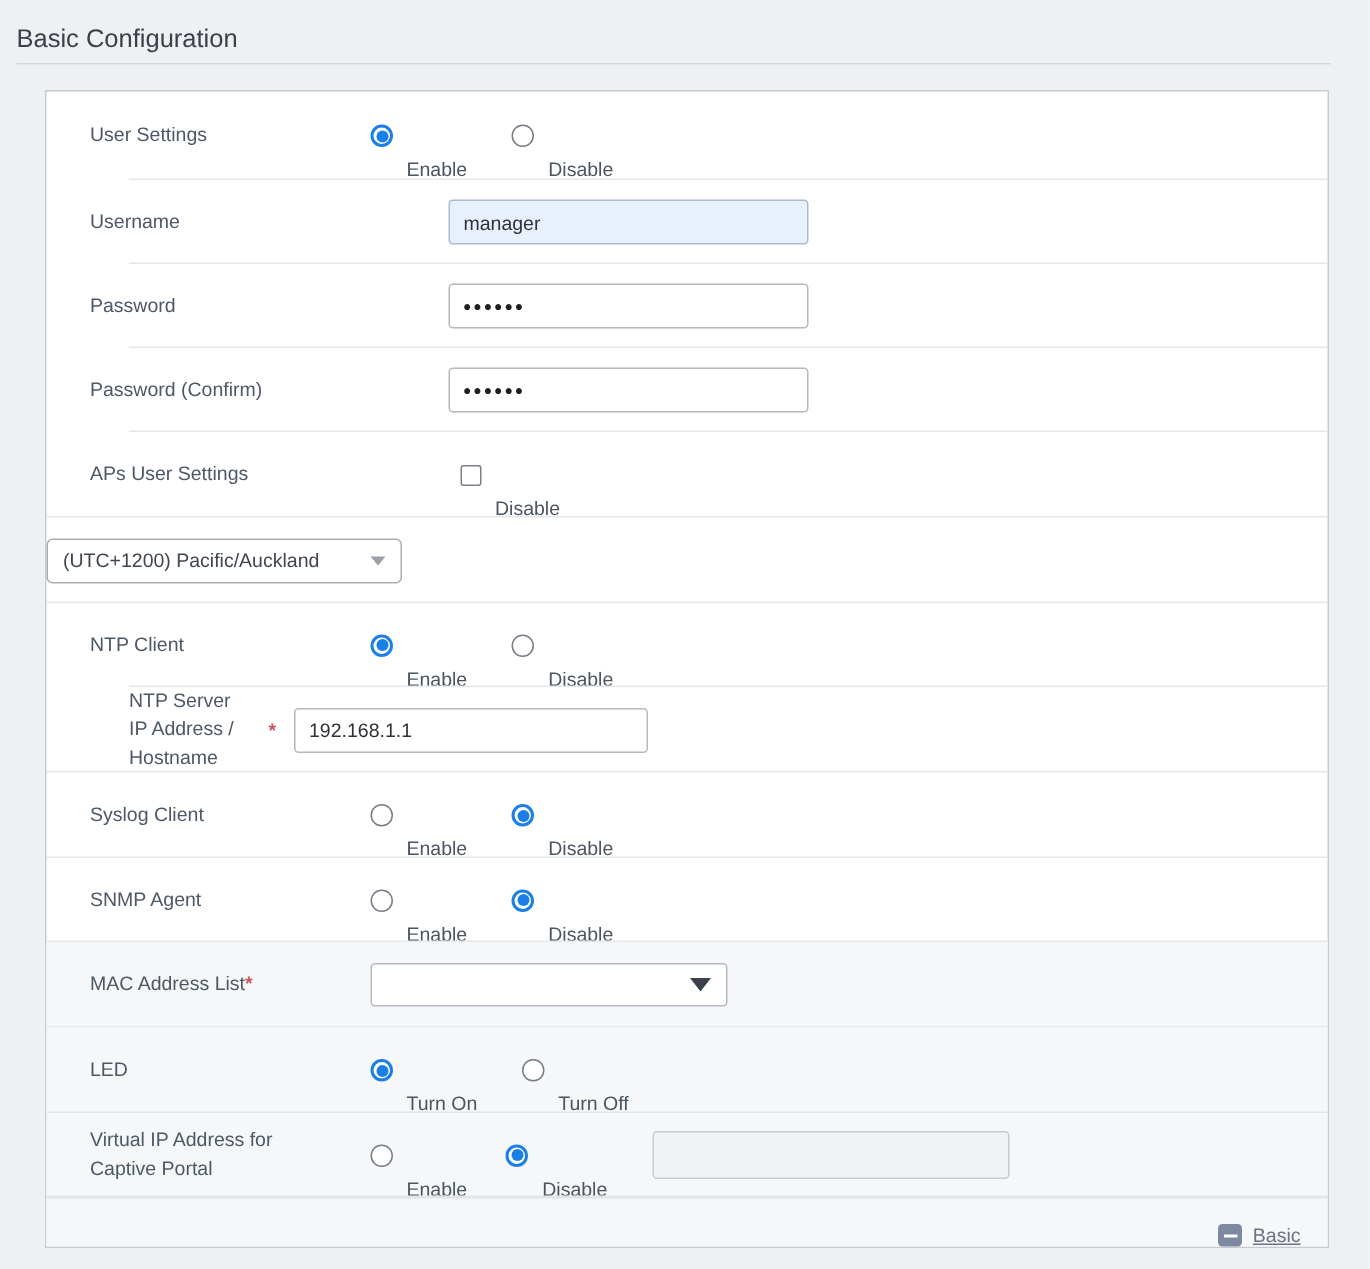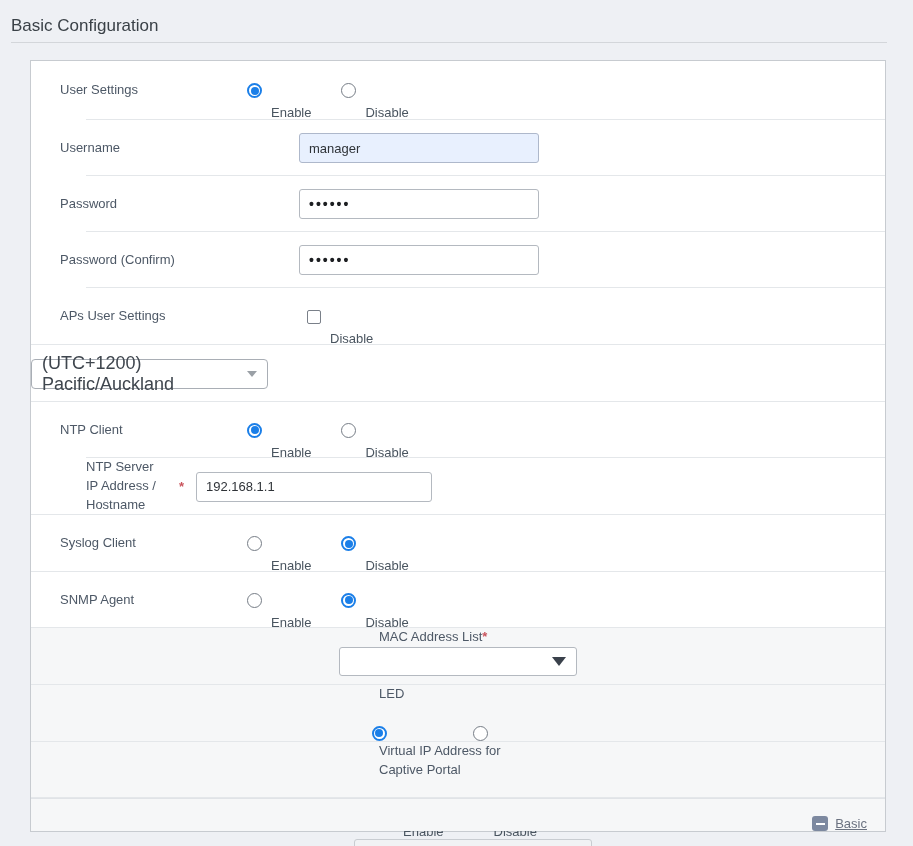--- a/index.html
+++ b/index.html
@@ -22,21 +22,21 @@
     position:absolute;left:30px;top:60px;width:854px;
     background:#ffffff;
     border:1px solid #c7cbd0;
   }
   .row{
     position:relative;
     display:flex;align-items:center;
     box-sizing:border-box;
   }
   .r59{height:59px}.r57{height:57px}.r56{height:56px}.r33{height:33px}
-  .row.alt{background:#f6f7f8;flex-direction:column;}
+  .row.alt{background:#f6f7f8;}
   .divider{position:absolute;left:0;right:0;bottom:0;height:1px;background:#e4e7ea;}
   .divider.indent{left:55px;}
   .label{
     color:#4d5866;font-size:13px;line-height:1.45;
     box-sizing:border-box;flex:0 0 auto;
   }
   .label.main{padding-left:29px;width:216px;}
   .label.sub{padding-left:29px;width:268px;}
   .label.sub-narrow{padding-left:55px;width:148px;}
   .req{color:#c9545c;font-size:13px;font-weight:bold;flex:0 0 auto;}
@@ -65,21 +65,21 @@
     box-sizing:border-box;background:#fff;outline:none;
   }
   .text-input.autofill{background:#e8f0fe;border-color:#aeb8cb;}
   .text-input.masked{font-size:14px;letter-spacing:2px;font-weight:bold;color:#1c1e21;}
   .text-input.ntp{width:236px;}
   .text-input.disabled{width:238px;height:32px;background:#f1f2f4;border-color:#c8ccd1;margin-left:30px;}
   .selectbox{
     width:237px;height:30px;box-sizing:border-box;
     border:1px solid #a9aeb5;border-radius:4px;background:#fff;
     display:flex;align-items:center;justify-content:space-between;
-    padding:0 10px;font-size:18px;color:#3f464e;cursor:default;
+    padding:0 10px;font-size:13px;color:#3f464e;cursor:default;
   }
   .caret-small{
     width:0;height:0;border-left:5px solid transparent;border-right:5px solid transparent;
     border-top:6px solid #9aa0a6;flex:0 0 auto;
   }
   .selectbox.mac{border:1px solid #b4b9c0;border-radius:3px;height:29px;width:238px;}
   .caret-big{
     width:0;height:0;border-left:7px solid transparent;border-right:7px solid transparent;
     border-top:9px solid #3a414b;flex:0 0 auto;
   }

